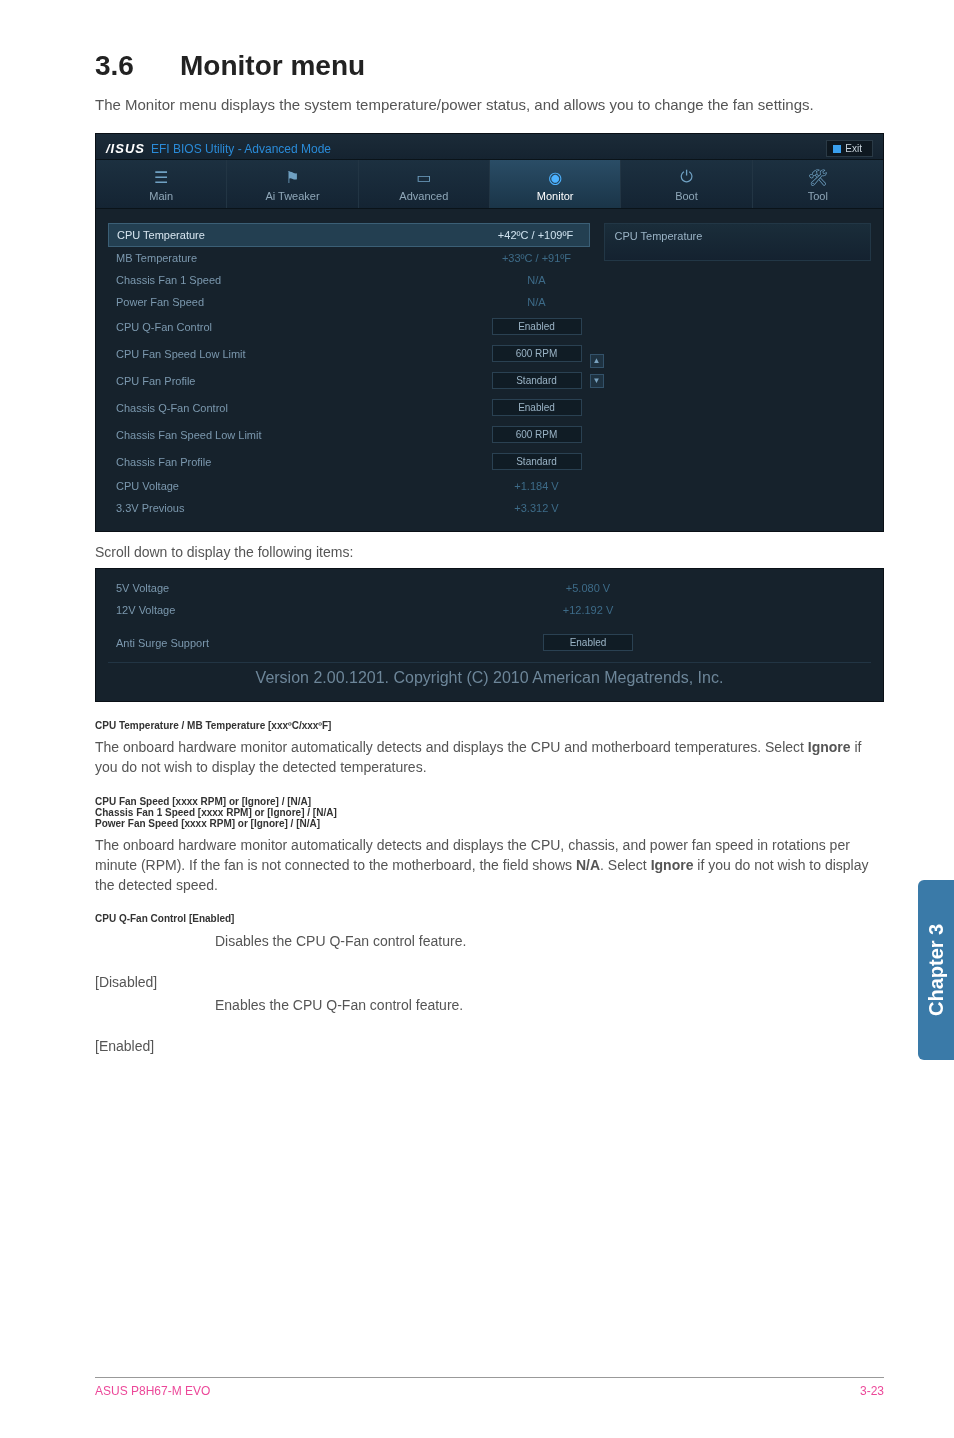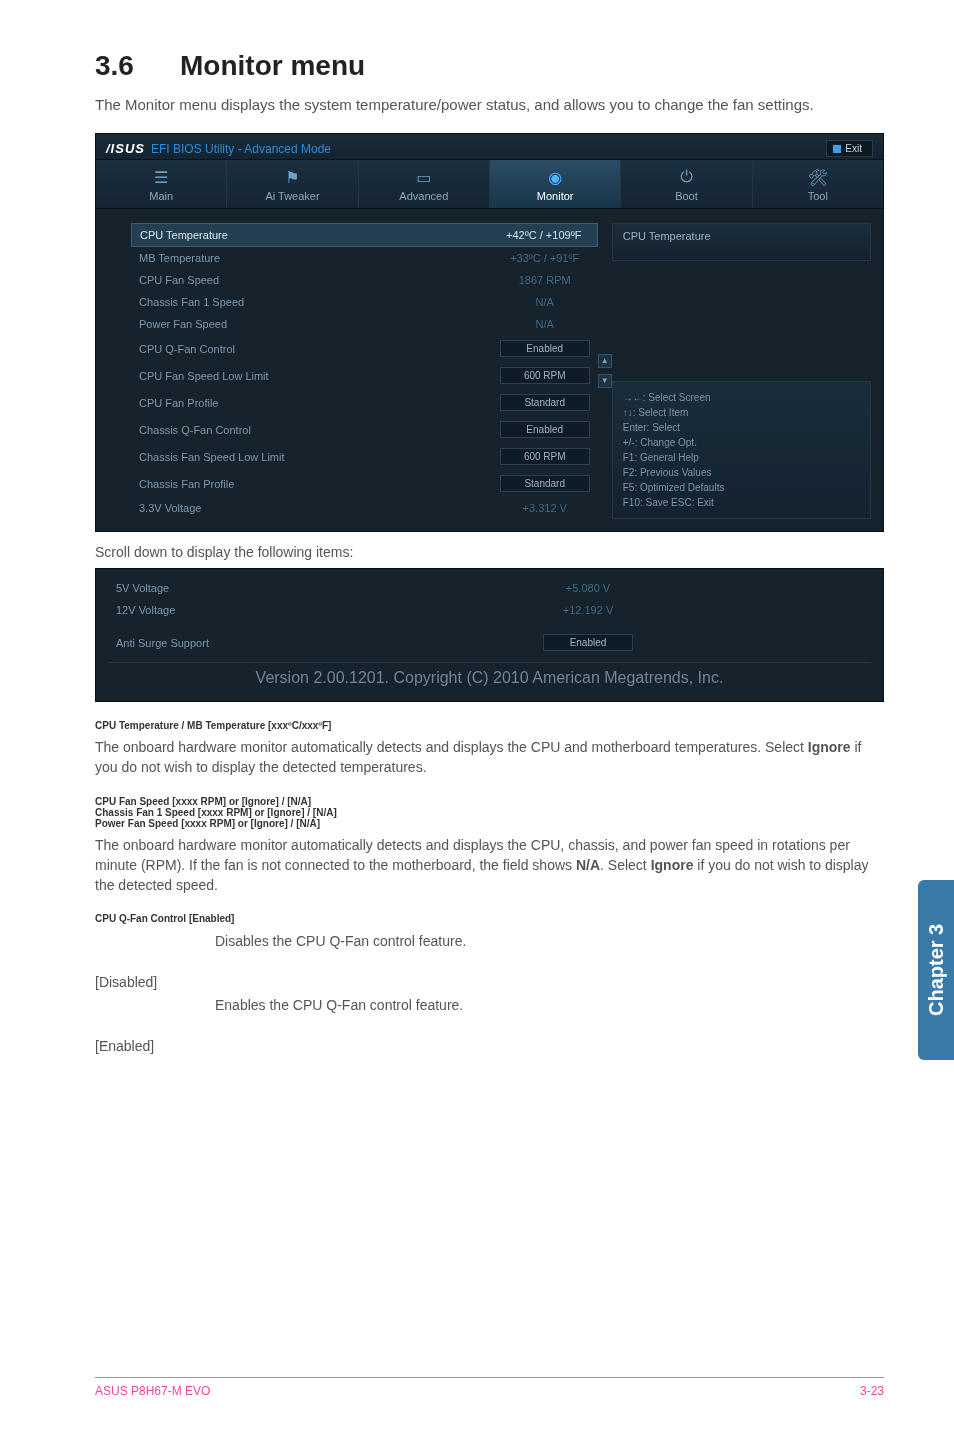--- a/index.html
+++ b/index.html
@@ -90,21 +90,20 @@
     font-size: 16px;
     color: #6fa0c2;
   }
   .tab.active .icon { color: #4db2ff; }
   .tab-label { font-size: 11px; }
 
   .bios-body {
     display: flex;
     padding: 14px 12px 12px 12px;
     min-height: 320px;
-    margin-left: 23px;
   }
   .left-col {
     flex: 1.8;
   }
   .row {
     display: flex;
     align-items: center;
     padding: 5px 8px;
     font-size: 11px;
     color: #7b98ae;
@@ -280,24 +279,20 @@
       <div class="left-col">
         <div class="row highlight">
           <span class="label">CPU Temperature</span>
           <span class="value">+42ºC / +109ºF</span>
         </div>
         <div class="row">
           <span class="label">MB Temperature</span>
           <span class="value">+33ºC / +91ºF</span>
         </div>
         <div class="row">
-          <span class="label">CPU Fan Speed</span>
-          <span class="value">1867 RPM</span>
-        </div>
-        <div class="row">
           <span class="label">Chassis Fan 1 Speed</span>
           <span class="value">N/A</span>
         </div>
         <div class="row">
           <span class="label">Power Fan Speed</span>
           <span class="value">N/A</span>
         </div>
         <div class="row">
           <span class="label">CPU Q-Fan Control</span>
           <span class="dropdown">Enabled</span>
@@ -316,43 +311,37 @@
         </div>
         <div class="row">
           <span class="label">Chassis Fan Speed Low Limit</span>
           <span class="dropdown">600 RPM</span>
         </div>
         <div class="row">
           <span class="label"> Chassis Fan Profile</span>
           <span class="dropdown">Standard</span>
         </div>
         <div class="row">
-          <span class="label">3.3V Voltage</span>
+          <span class="label">CPU Voltage</span>
+          <span class="value">+1.184 V</span>
+        </div>
+        <div class="row">
+          <span class="label">3.3V Previous</span>
           <span class="value">+3.312 V</span>
         </div>
       </div>
 
       <div class="sep-col">
         <div class="scroll-btn">▲</div>
         <div class="scroll-btn">▼</div>
       </div>
 
       <div class="right-col">
         <div class="info-box">
           <span>CPU Temperature</span>
-        </div>
-        <div class="hints">
-          <div>→←: Select Screen</div>
-          <div>↑↓: Select Item</div>
-          <div>Enter: Select</div>
-          <div>+/-: Change Opt.</div>
-          <div>F1: General Help</div>
-          <div>F2: Previous Values</div>
-          <div>F5: Optimized Defaults</div>
-          <div>F10: Save   ESC: Exit</div>
         </div>
       </div>
     </div>
   </div>
 
   <p class="caption">Scroll down to display the following items:</p>
 
   <div class="bios2">
     <div class="row">
       <span class="label">5V Voltage</span>

